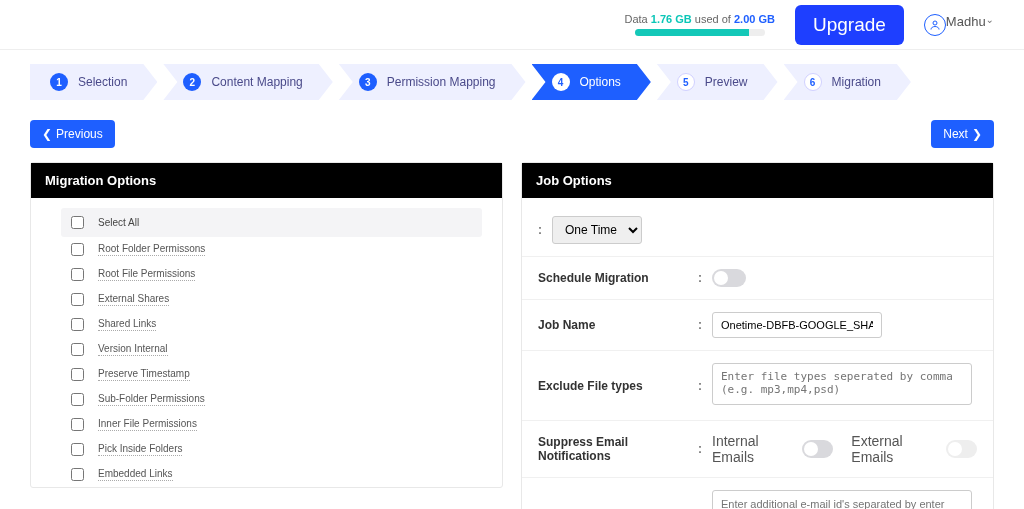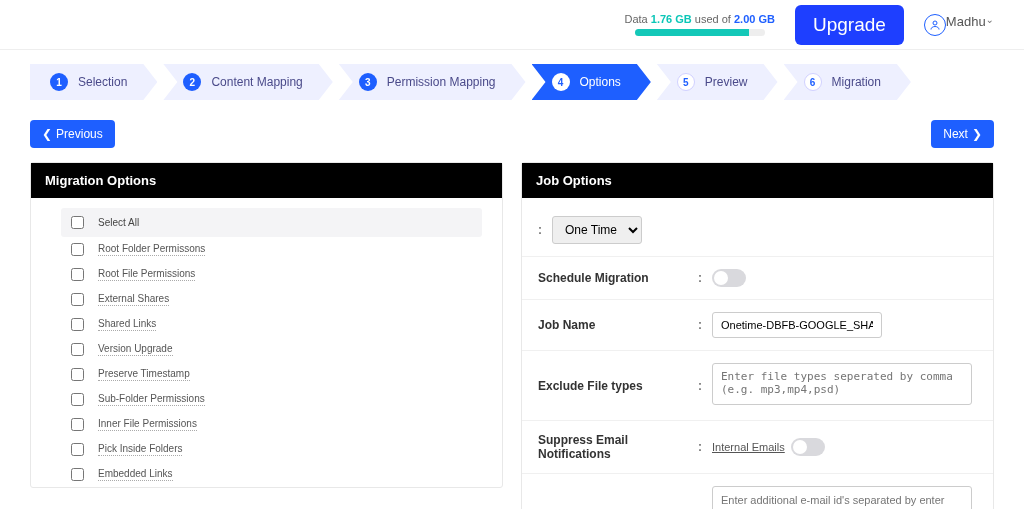--- a/index.html
+++ b/index.html
@@ -37,21 +37,21 @@
   .job-row { display:flex; align-items:center; padding:12px 16px; border-bottom:1px solid #f0f0f0; font-size:12px;}
   .job-row:last-child{border-bottom:none;}
   .job-row .lbl { width:160px; color:#333; font-weight:600;}
   .job-row .colon { width:14px; color:#777; font-weight:600;}
   .job-row .ctrl { flex:1;}
   select.job-select { padding:5px 8px; font-size:12px; border:1px solid #ccc; border-radius:3px; width:90px; cursor:pointer;}
   .toggle { width:34px; height:18px; background:#d9d9dd; border-radius:10px; position:relative; cursor:pointer; display:inline-block; vertical-align:middle;}
   .toggle::after{content:""; position:absolute; width:14px; height:14px; background:#fff; border-radius:50%; top:2px; left:2px;}
   .text-input { width:170px; padding:6px 8px; font-size:11px; border:1px solid #ccc; border-radius:3px;}
   .textarea { width:260px; height:42px; padding:6px 8px; font-size:11px; border:1px solid #ccc; border-radius:3px; color:#999; resize:none;}
-  .suppress-group { display:flex; align-items:center; gap:18px; font-size:11px; color:#555;text-decoration:underline;}
+  .suppress-group { display:flex; align-items:center; gap:18px; font-size:14px; color:#555;}
   .suppress-group .sg-item{display:flex; align-items:center; gap:6px;}
   .additional-input{ width:260px; padding:7px 8px; font-size:11px; border:1px solid #ccc; border-radius:3px;}
 </style>
 </head>
 <body>
 
 <div class="topbar">
   <div class="data-usage">
     <div class="txt">
       <span>Data</span>
@@ -134,21 +134,21 @@
           <div class="opt-row">
             <input type="checkbox" style="">
             <label>External Shares</label>
           </div>
           <div class="opt-row">
             <input type="checkbox" style="">
             <label>Shared Links</label>
           </div>
           <div class="opt-row">
             <input type="checkbox" style="">
-            <label>Version Upgrade</label>
+            <label>Version Internal</label>
           </div>
           <div class="opt-row">
             <input type="checkbox" style="">
             <label>Preserve Timestamp</label>
           </div>
           <div class="opt-row">
             <input type="checkbox" style="">
             <label>Sub-Folder Permissions</label>
           </div>
           <div class="opt-row">
@@ -194,20 +194,24 @@
         <div class="ctrl"><textarea class="textarea" placeholder="Enter file types seperated by comma (e.g. mp3,mp4,psd)" style=""></textarea></div>
       </div>
       <div class="job-row">
         <div class="lbl">Suppress Email Notifications</div>
         <div class="colon">:</div>
         <div class="ctrl suppress-group">
           <div class="sg-item">
             <span>Internal Emails</span>
             <span class="toggle"></span>
           </div>
+          <div class="sg-item">
+            <span>External Emails</span>
+            <span class="toggle" style="background:#eee;"></span>
+          </div>
         </div>
       </div>
       <div class="job-row">
         <div class="lbl"></div>
           <div class="colon"></div>
         <div class="ctrl"><input class="additional-input" placeholder="Enter additional e-mail id's separated by enter" style=""></div>
       </div>
     </div>
   </div>
 </div>

